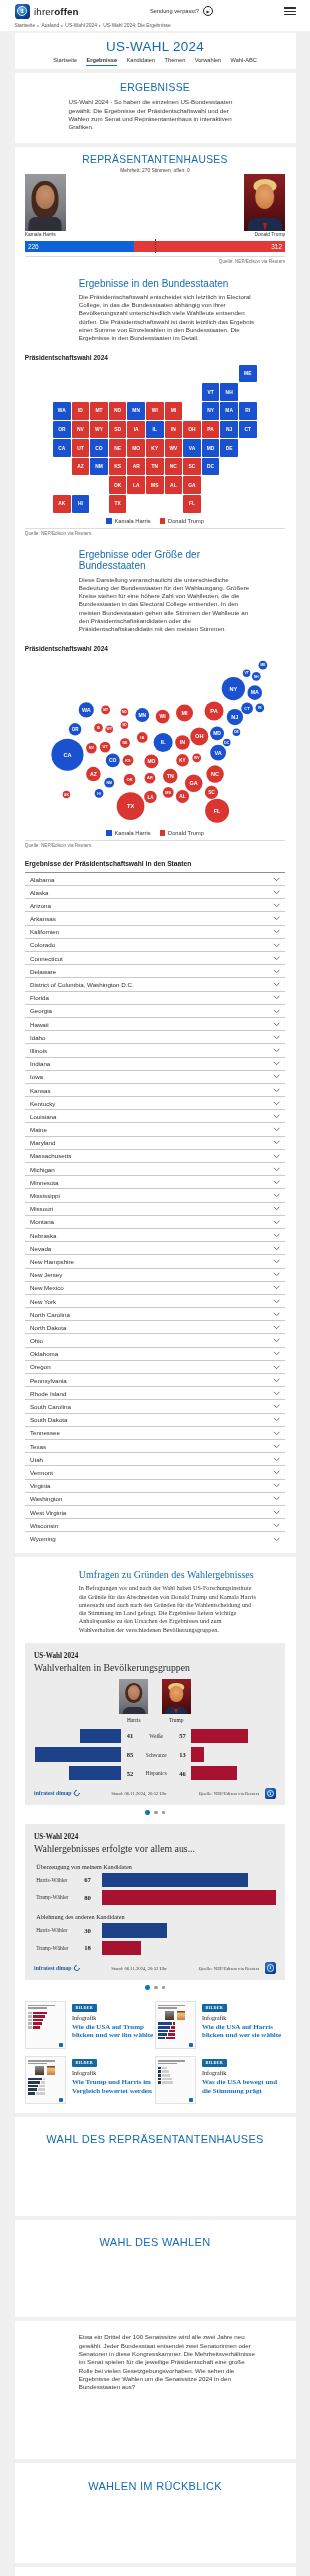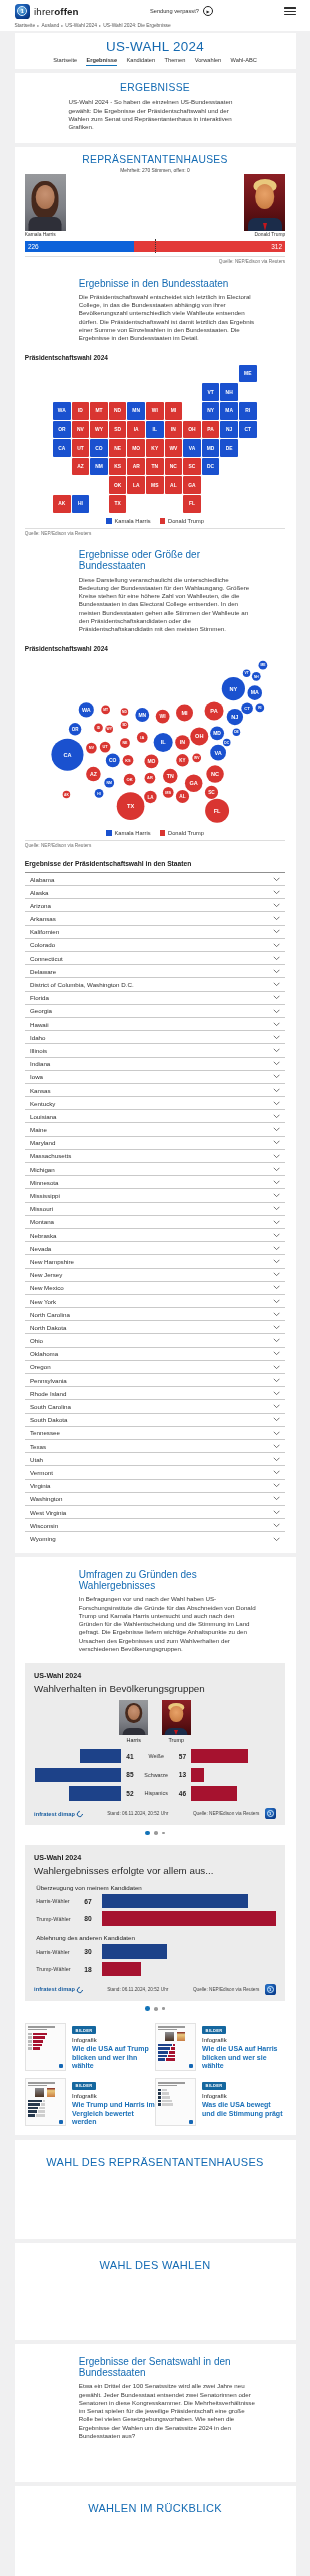--- a/index.html
+++ b/index.html
@@ -83,21 +83,21 @@
   .bubble-map circle { cursor:pointer; }
 
   .acc-title { font-size:6.7px; font-weight:bold; color:#222; margin:11.4px 0 5.2px 0; }
   .accordion { border-top:0.5px solid #8f8f8f; }
   .acc-row { display:flex; align-items:center; justify-content:space-between; padding:0 5.2px; height:13.2px;
              border-bottom:0.5px solid #c9c9c9; cursor:pointer; }
   .acc-row:last-child { border-bottom:none; }
   .acc-row .nm { font-size:6.2px; color:#2e2e2e; }
 
   
-  .surveys-card { padding:9.3px 10.3px 8.3px 10.3px; }
+  .surveys-card { padding:9.3px 10.3px 8.3px 10.3px;font-family:Liberation Serif, serif; }
   .chart-card { background:#ececec; padding:8.3px 9.3px 6.2px 9.3px; margin-top:9.3px; }
   .cc-pretitle { font-size:7.2px; font-weight:bold; color:#1d1d1d; }
   .cc-title { font-size:9.8px; color:#2b2b2b; margin-top:2.6px; }
   .cc-photos { display:flex; justify-content:center; gap:13.4px; margin-top:6.2px; }
   .cc-ph { width:29px; }
   .cc-ph .portrait { width:29px; height:35px; }
   .cc-ph .portrait .hair { top:3.1px; width:17.6px; height:20.7px; }
   .cc-ph .portrait.harris .head { top:5.2px; width:12.4px; height:15.5px; }
   .cc-ph .portrait.trump  .hair { height:8.3px; width:15.5px; }
   .cc-ph .portrait.trump  .head { top:6.2px; width:13.4px; height:16.5px; }
@@ -985,21 +985,20 @@
 
 <section class="card center-card house-card">
   <h2 class="h-big">WAHL DES REPRÄSENTANTENHAUSES</h2>
 </section>
 
 <section class="card center-card senate-card">
   <h2 class="h-big">WAHL DES WAHLEN</h2>
 </section>
 
 <section class="card senate-res-card">
-  <h3 class="section-head">Ergebnisse der Senatswahl in den Bundesstaaten</h3>
   <p class="section-text">Etwa ein Drittel der 100 Senatssitze wird alle zwei Jahre neu gewählt. Jeder Bundesstaat entsendet zwei Senatorinnen oder Senatoren in diese Kongresskammer. Die Mehrheitsverhältnisse im Senat spielen für die jeweilige Präsidentschaft eine große Rolle bei vielen Gesetzgebungsvorhaben. Wie sehen die Ergebnisse der Wahlen um die Senatssitze 2024 in den Bundesstaaten aus?</p>
 </section>
 
 <section class="card center-card review-card">
   <h2 class="h-big">WAHLEN IM RÜCKBLICK</h2>
 </section>
 
 <footer class="card footer-card">
   
   

